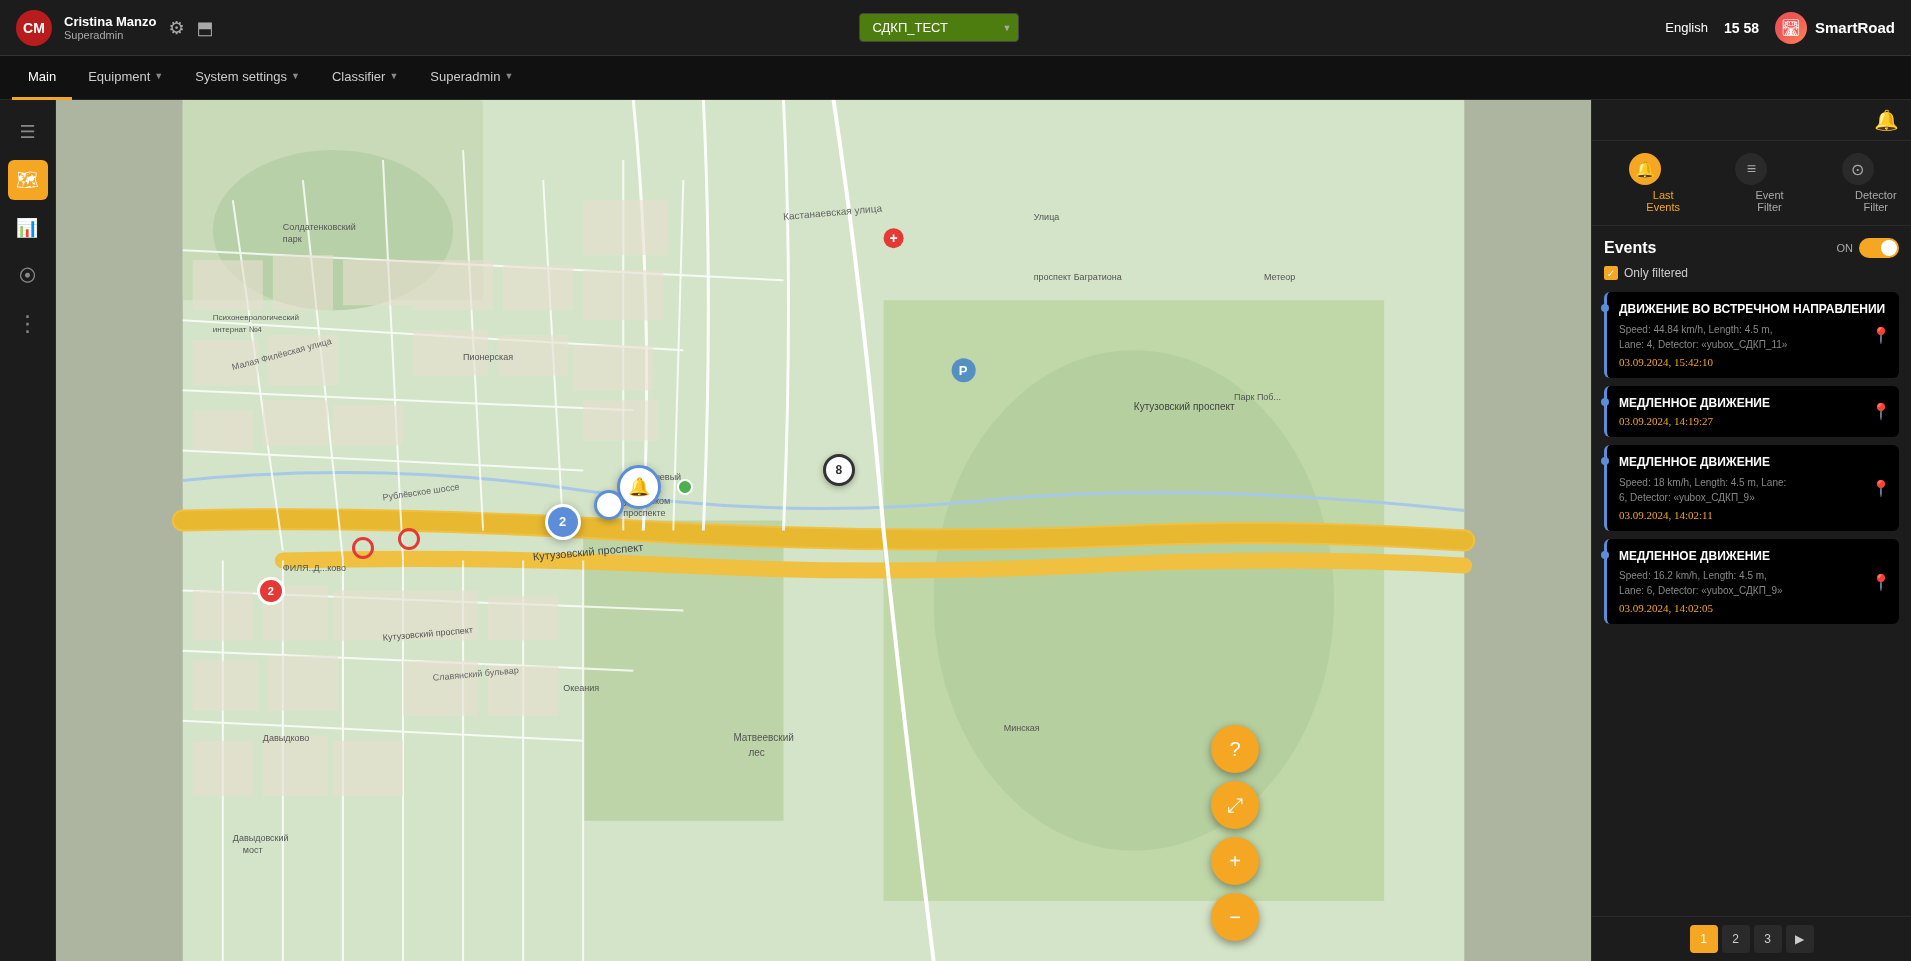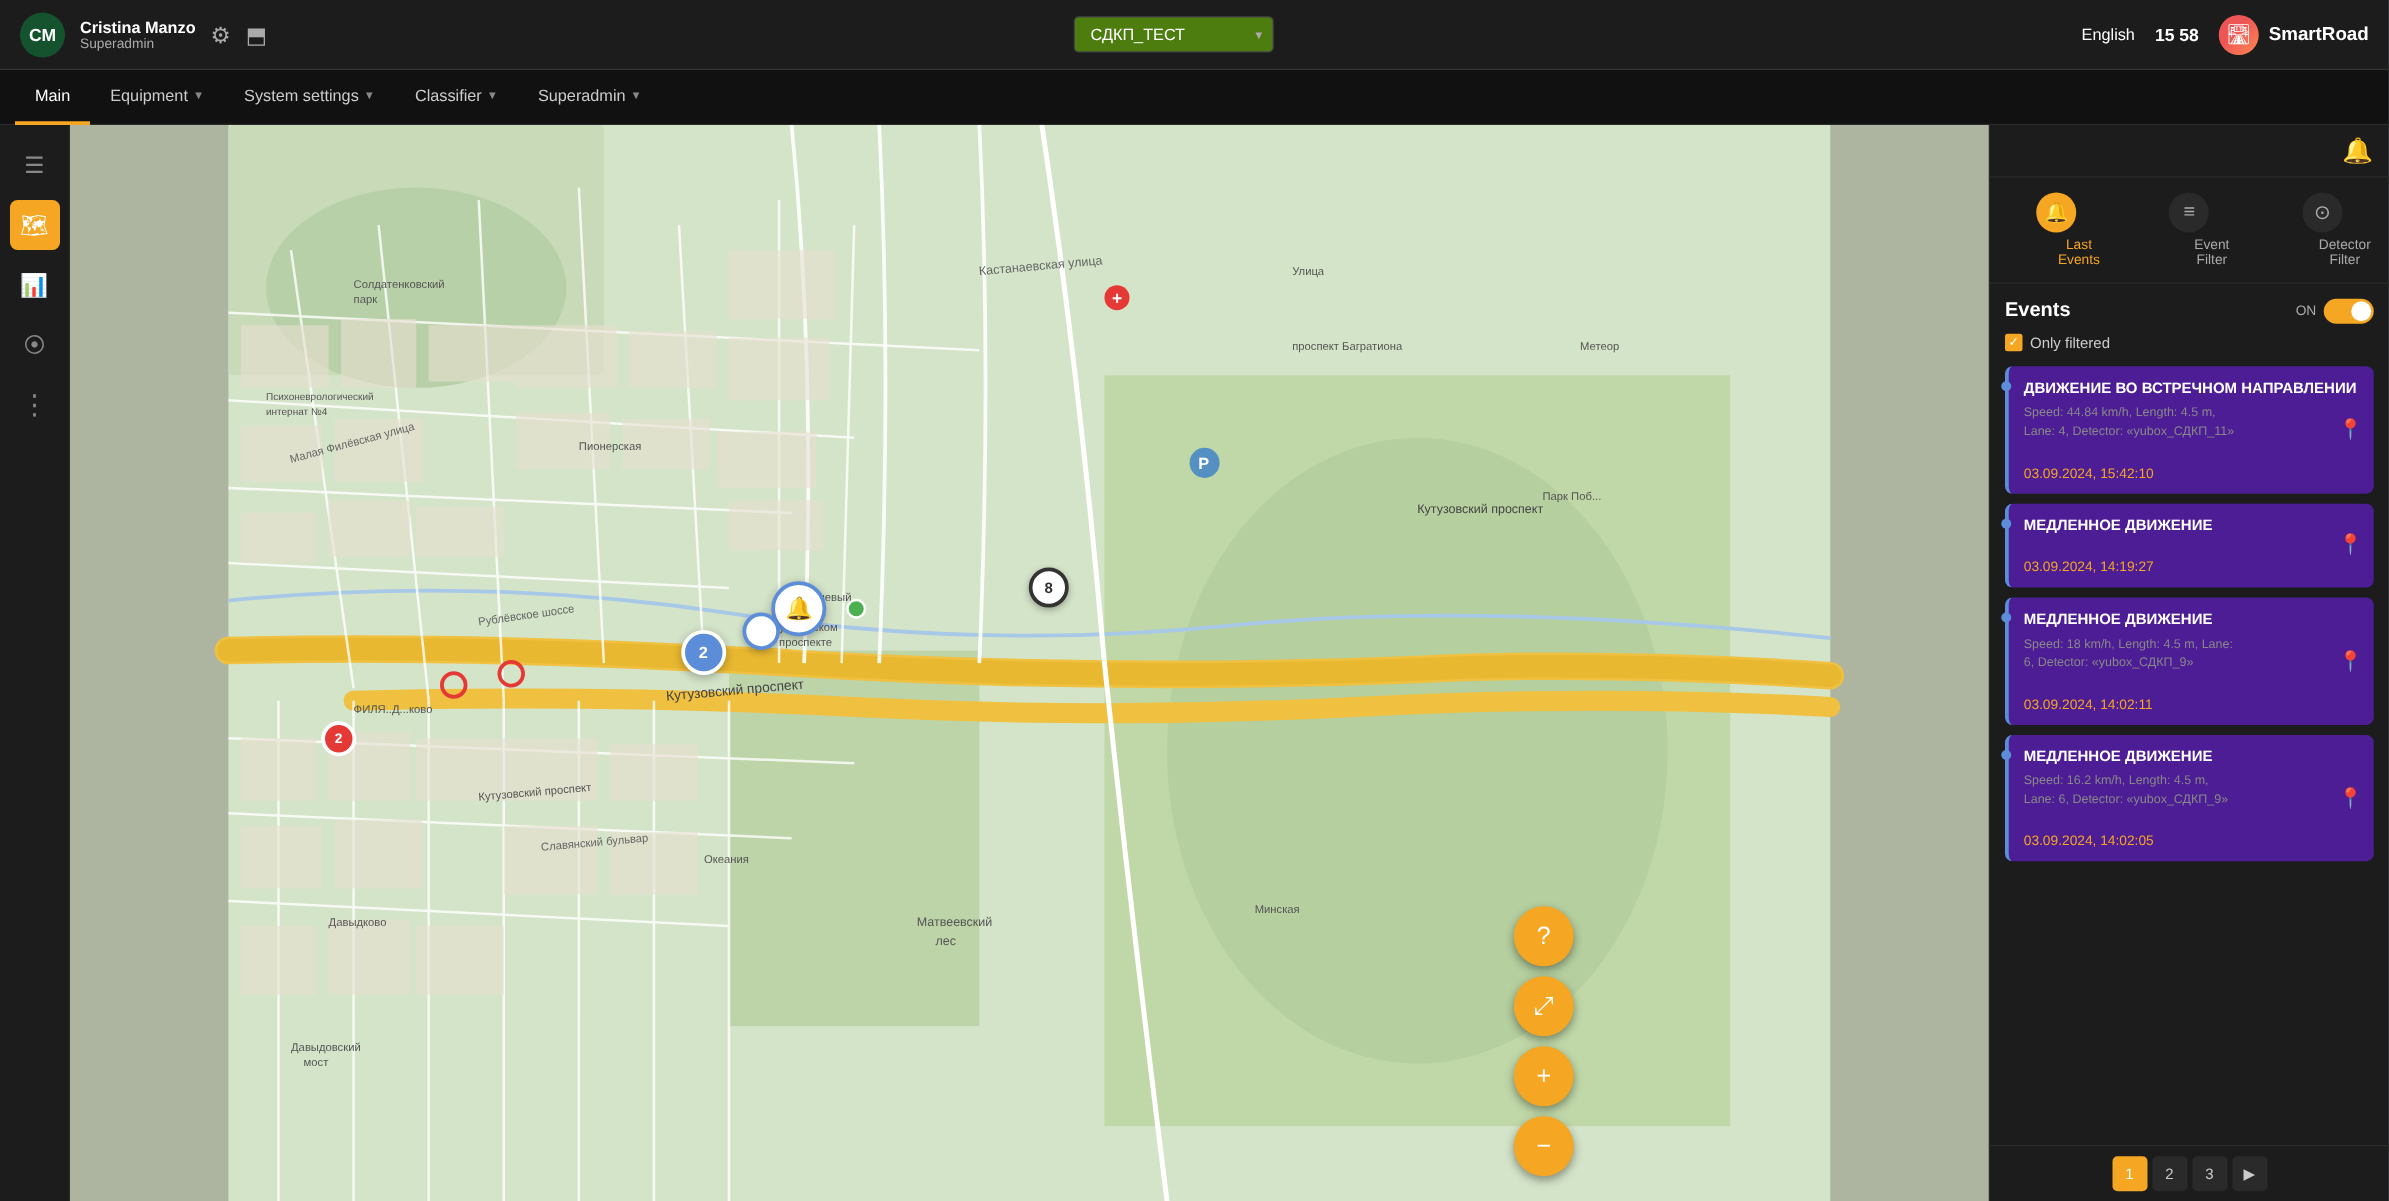--- a/index.html
+++ b/index.html
@@ -6,21 +6,21 @@
     body { font-family: 'Segoe UI', Arial, sans-serif; background: #1a1a2e; color: #fff; width: 1911px; height: 961px; overflow: hidden; }
 
     
     .top-bar {
       display: flex; align-items: center; justify-content: space-between;
       background: #1c1c1c; height: 56px; padding: 0 16px;
       border-bottom: 1px solid #333;
     }
     .top-bar-left { display: flex; align-items: center; gap: 12px; }
     .user-avatar {
-      width: 36px; height: 36px; border-radius: 50%; background: #14532d;
+      width: 36px; height: 36px; border-radius: 50%; background: #b91c1c;
       display: flex; align-items: center; justify-content: center;
       font-size: 14px; font-weight: bold; color: #fff;
     }
     .user-info { display: flex; flex-direction: column; }
     .user-name { font-size: 13px; font-weight: 600; color: #fff; }
     .user-role { font-size: 11px; color: #aaa; }
     .top-bar-center { display: flex; align-items: center; gap: 8px; }
     .dropdown-select {
       background: #4d7c0f; border: 1px solid #444; border-radius: 4px;
       color: #fff; padding: 6px 28px 6px 12px; font-size: 13px;
@@ -178,31 +178,31 @@
     }
     .checkbox {
       width: 14px; height: 14px; background: #f5a623; border-radius: 2px;
       display: flex; align-items: center; justify-content: center;
       font-size: 10px; color: #fff; cursor: pointer;
     }
     .filter-label { font-size: 12px; color: #ccc; }
 
     
     .event-item {
-      background: #4c1d95; border-radius: 6px; padding: 10px 12px;
+      background: #000000; border-radius: 6px; padding: 10px 12px;
       margin-bottom: 8px; cursor: pointer; border-left: 3px solid #5b8dd9;
       position: relative;
     }
     .event-dot {
       width: 8px; height: 8px; background: #5b8dd9; border-radius: 50%;
       position: absolute; left: -6px; top: 12px;
     }
     .event-title { font-size: 12px; font-weight: 700; color: #fff; margin-bottom: 4px; line-height: 1.3; }
     .event-details { font-size: 10px; color: #888; line-height: 1.5; }
-    .event-time { font-size: 11px; color: #f5a623; margin-top: 20px; }
+    .event-time { font-size: 11px; color: #f5a623; margin-top: 4px; font-family: Liberation Serif, serif; }
     .event-loc-btn {
       position: absolute; right: 8px; top: 50%; transform: translateY(-50%);
       background: none; border: none; color: #f5a623; font-size: 16px; cursor: pointer;
     }
 
     
     .fab-container {
       position: absolute; right: 332px; bottom: 20px;
       display: flex; flex-direction: column; gap: 8px; align-items: center;
     }

